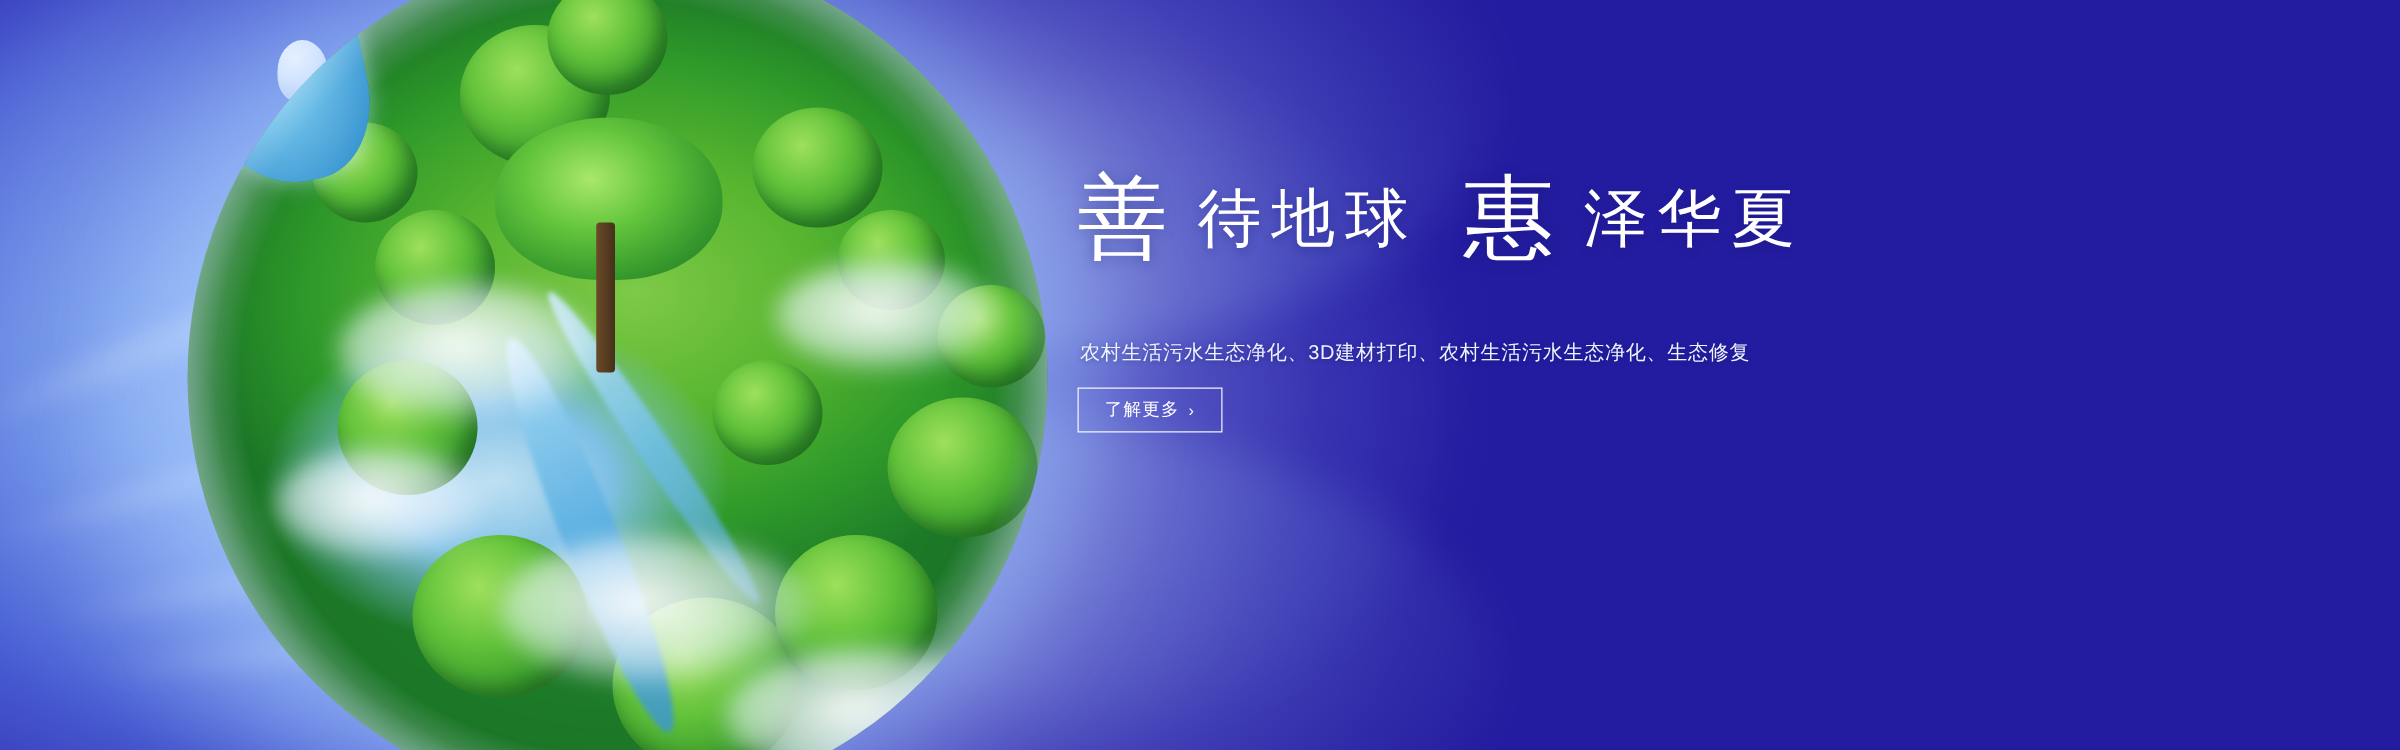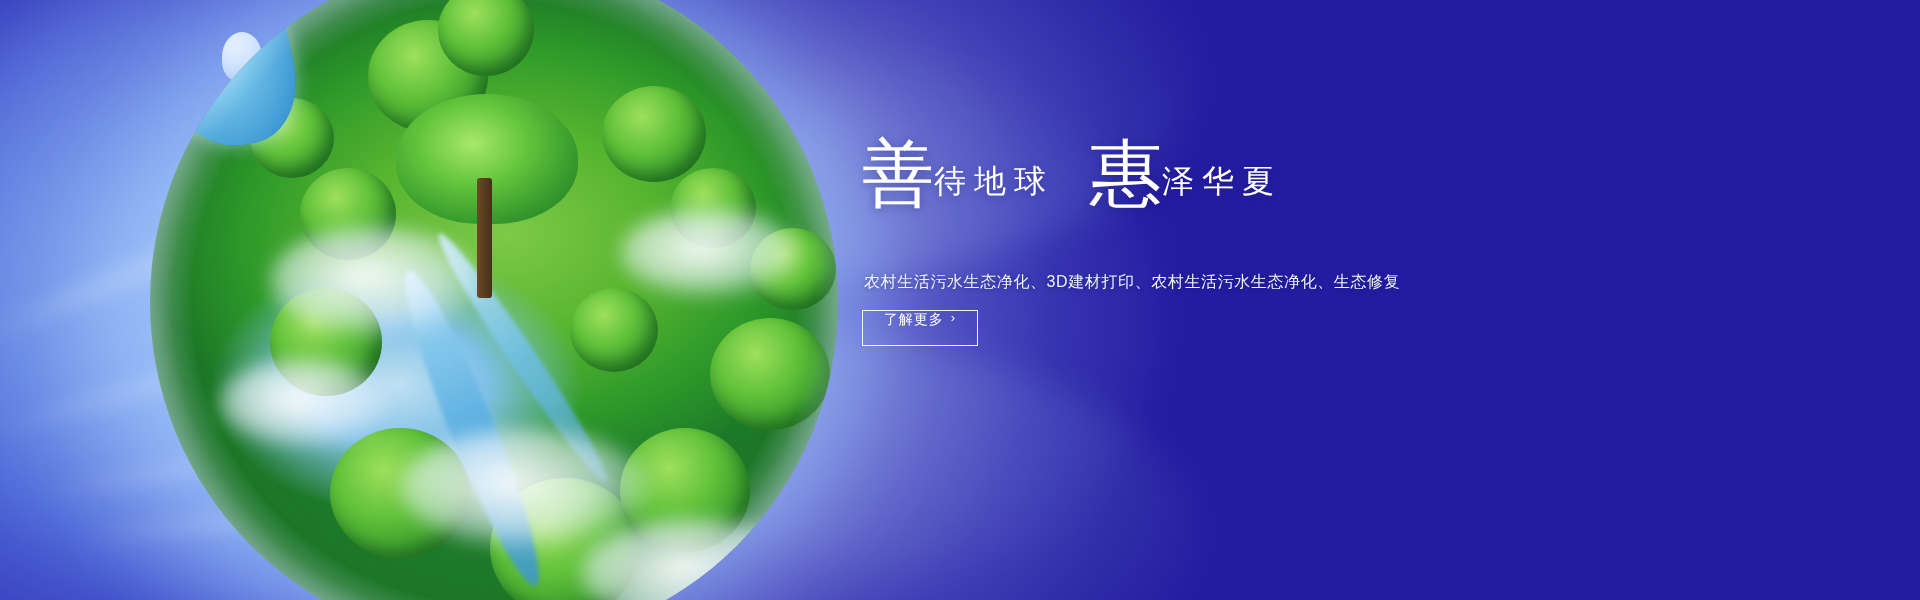--- a/index.html
+++ b/index.html
@@ -97,36 +97,36 @@
 
   .birds{ position:absolute; left:585px; top:46px; width:140px; height:46px; opacity:.75; }
 
   
   .content{ position:absolute; left:862px; top:0; width:700px; height:600px; }
 
   .headline{ position:absolute; left:0; top:138px; white-space:nowrap;
     color:#ffffff; font-family:"Liberation Serif","DejaVu Serif",serif; }
   .h-big{ font-size:72px; line-height:1; letter-spacing:0; font-weight:400;
           text-shadow:0 2px 10px rgba(10,20,90,.35); vertical-align:-6px; }
-  .h-small{ font-size:32px; letter-spacing:8px; font-weight:400;
-            text-shadow:0 2px 8px rgba(10,20,90,.3); }
+  .h-small{ font-size:51px; letter-spacing:8px; font-weight:400;
+            text-shadow:0 2px 8px rgba(10,20,90,.3);margin-left:24px; }
   .h-gap{ display:inline-block; width:36px; }
 
   .subtitle{ position:absolute; left:2px; top:228px; color:#ffffff;
     font-size:25px; letter-spacing:7.5px; white-space:nowrap;
     text-shadow:0 1px 6px rgba(10,20,90,.35); }
 
   .desc{ position:absolute; left:2px; top:272px; color:#eef3ff;
     font-size:16px; letter-spacing:.6px; white-space:nowrap;
     text-shadow:0 1px 4px rgba(10,20,90,.4); }
 
   .cta{ position:absolute; left:0; top:310px; width:116px; height:36px;
     border:1px solid rgba(255,255,255,.92); background:transparent;
     color:#ffffff; font-size:14px; letter-spacing:1px; cursor:pointer;
-    display:flex; justify-content:center; gap:7px;
+    display:flex; align-items:center; justify-content:center; gap:7px;
     font-family:"Liberation Sans","DejaVu Sans",sans-serif; }
   .cta .chev{ font-size:13px; line-height:1; opacity:.95; }
 </style>
 </head>
 <body>
 
 <div class="banner">
 
   <div class="sky">
     <div class="wisp w1"></div>

